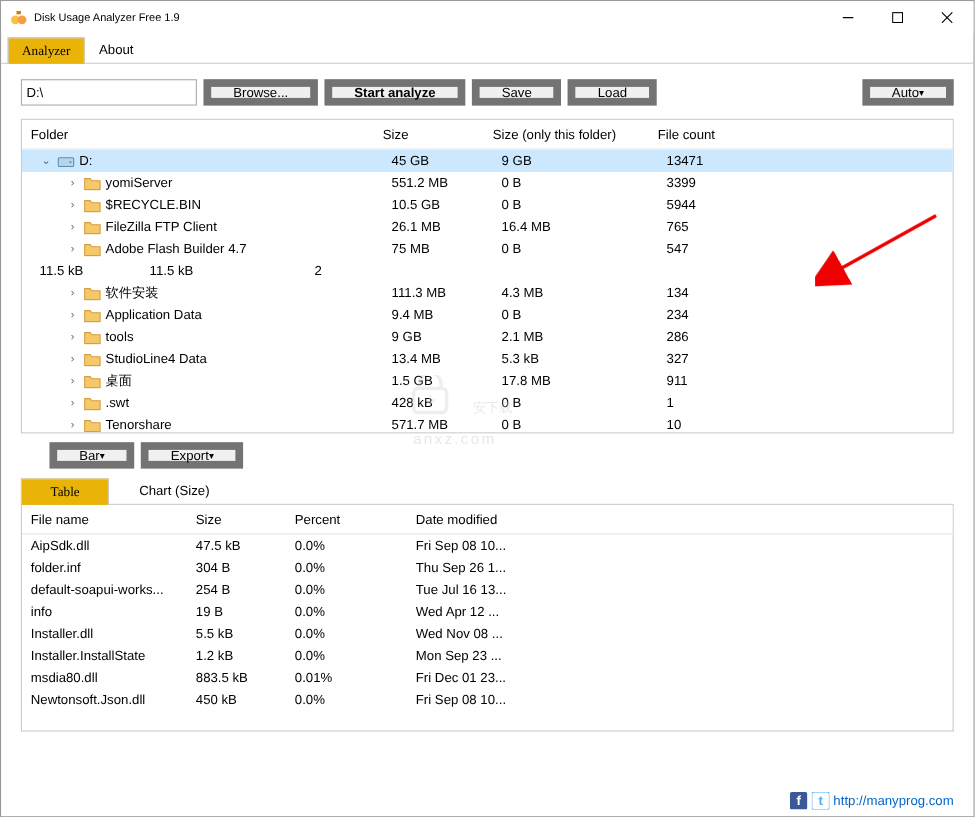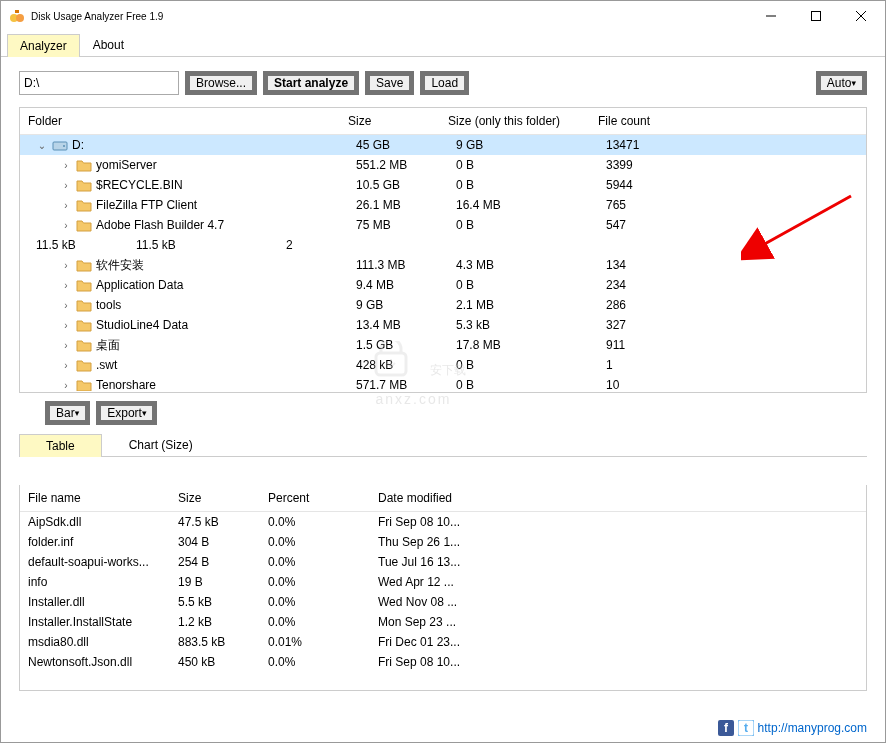--- a/index.html
+++ b/index.html
@@ -5,27 +5,27 @@
 * { box-sizing: border-box; margin: 0; padding: 0; font-family: "Segoe UI", Tahoma, sans-serif; font-size: 12px; }
 body { background: #fff; width: 886px; height: 743px; overflow: hidden; position: relative; border: 1px solid #999; }
 
 .titlebar { height: 30px; display: flex; align-items: center; padding: 0 2px 0 8px; background: #fff; }
 .titlebar .app-icon { width: 16px; height: 16px; margin-right: 6px; }
 .titlebar .title { flex: 1; font-size: 10px; }
 .titlebar .winbtn { width: 45px; height: 28px; display: flex; align-items: center; justify-content: center; color: #000; cursor: pointer; }
 
 .tabs { display: flex; border-bottom: 1px solid #ccc; padding-left: 6px; margin-top: 2px; }
 .tab { padding: 4px 12px; border: 1px solid transparent; border-bottom: none; cursor: pointer; }
-.tab.active { border-color: #ccc; background: #fef9c3; position: relative; top: 1px; }
+.tab.active { border-color: #ccc; background: #eab308; position: relative; top: 1px; font-family: Liberation Serif, serif; }
 
 .content { padding: 14px 18px 8px 18px; }
 
 .toolbar { display: flex; gap: 6px; align-items: center; margin-bottom: 12px; }
 .path-input { width: 160px; height: 24px; border: 1px solid #aaa; padding: 0 4px; background: #fff; }
-.btn { height: 24px; padding: 0 6px; border: 5px solid #737373; background: #f0f0f0; cursor: pointer; display: inline-flex; align-items: center; }
+.btn { height: 24px; padding: 0 20px; border: 7px solid #737373; background: #f0f0f0; cursor: pointer; display: inline-flex; align-items: center; }
 .btn.bold { font-weight: bold; }
 .spacer { flex: 1; }
 .dropdown-btn::after { content: " ▾"; font-size: 9px; }
 
 .tree-panel { border: 1px solid #ccc; height: 286px; overflow: hidden; position: relative; }
 .tree-header { display: flex; background: #fff; border-bottom: 1px solid #e5e5e5; padding: 4px 0; }
 .tree-header .th { padding: 2px 8px; }
 .tree-body { overflow-y: scroll; height: 256px; }
 .tree-row { display: flex; align-items: center; height: 20px; padding-left: 8px; white-space: nowrap; }
 .tree-row.selected { background: #cce8ff; }
@@ -34,21 +34,21 @@
 .folder-icon { width: 16px; height: 14px; margin: 0 4px; }
 .drive-icon { width: 16px; height: 14px; margin: 0 4px; }
 
 .mid-toolbar { display: flex; gap: 6px; margin: 8px 0; align-items: center; }
 .wide-btn { width: 406px; height: 24px; border: 1px solid #999; background: #f0f0f0; cursor: pointer; text-align: center; }
 .mid-toolbar .btn { height: 24px; }
 
 .bottom-tabs { display: flex; border-bottom: 1px solid #ccc; }
 .bottom-tabs .tab { padding: 4px 26px; }
 
-.file-panel { border: 1px solid #ccc; border-top: none; height: 206px; overflow: hidden; margin-top: 28px; }
+.file-panel { border: 1px solid #ccc; border-top: none; height: 206px; overflow: hidden; }
 .file-header { display: flex; background: #fff; border-bottom: 1px solid #e5e5e5; padding: 4px 0; }
 .file-header .th { padding: 2px 8px; }
 .file-body { }
 .file-row { display: flex; height: 20px; align-items: center; }
 .file-row .cell { padding: 0 8px; overflow: hidden; text-overflow: ellipsis; white-space: nowrap; }
 
 .footer { position: absolute; bottom: 6px; right: 18px; display: flex; align-items: center; gap: 4px; }
 .footer a { color: #0066cc; text-decoration: none; }
 .social-icon { width: 16px; height: 16px; }
 

